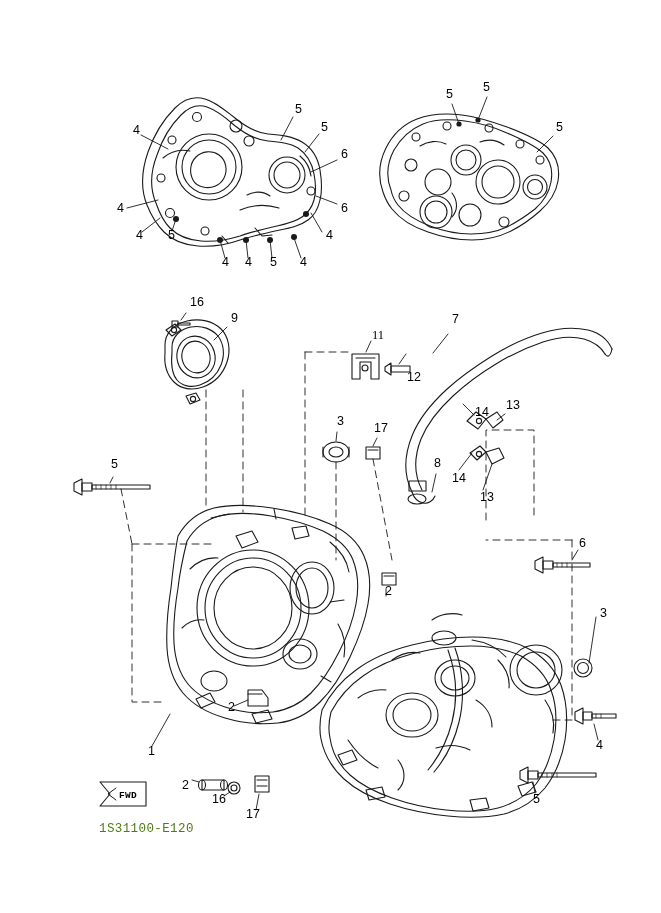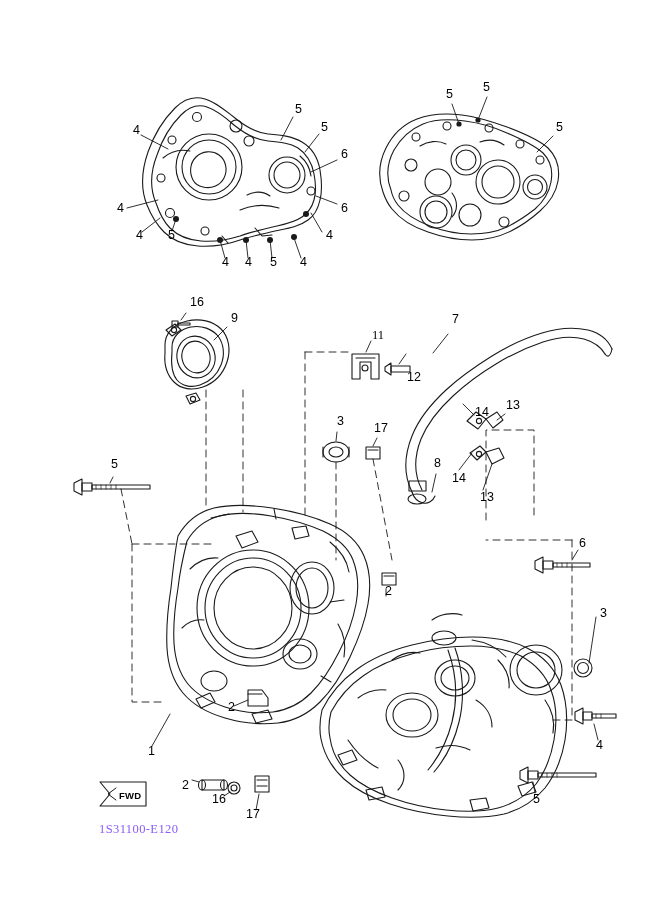--- a/index.html
+++ b/index.html
@@ -32,30 +32,30 @@
     font-size: 12.5px;
     font-family: "Liberation Sans", sans-serif;
     color: #000;
     line-height: 1;
     white-space: nowrap;
     user-select: none;
   }
   .partnum {
     position: absolute;
     font-size: 12.5px;
-    font-family: Liberation Serif, serif;
+    font-family: Liberation Mono, monospace;
     letter-spacing: 0.4px;
-    color: #8b5cf6;
+    color: #4d7c0f;
     white-space: nowrap;
   }
   .fwd-text {
     position: absolute;
     font-size: 9.5px;
     font-weight: bold;
-    font-family: Liberation Sans, sans-serif;
+    font-family: Liberation Mono, monospace;
     letter-spacing: 0.3px;
   }
 </style>
 </head>
 <body>
 
 <div id="diagram-root">
 
   <svg class="layer" viewBox="0 0 661 913">
     <g fill="none" stroke="#1a1a1a" stroke-width="1.1" stroke-linejoin="round" stroke-linecap="round">

